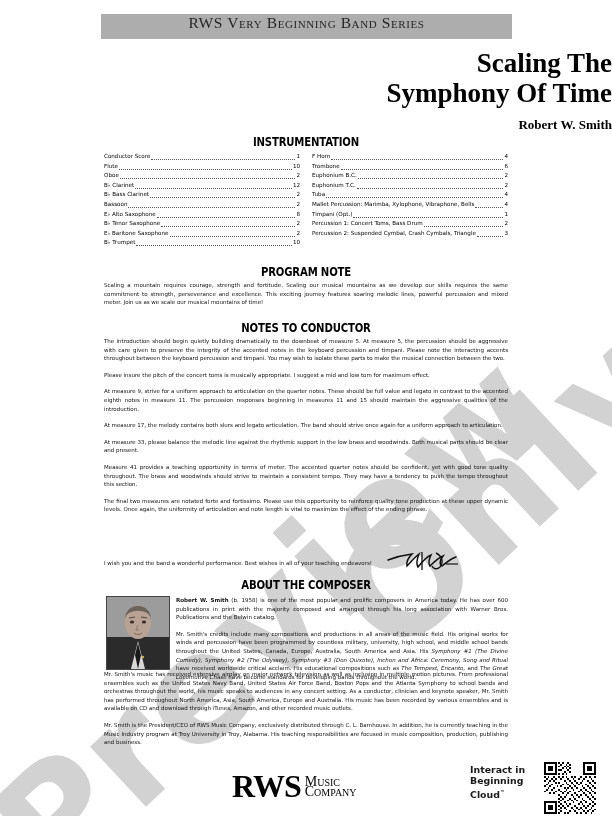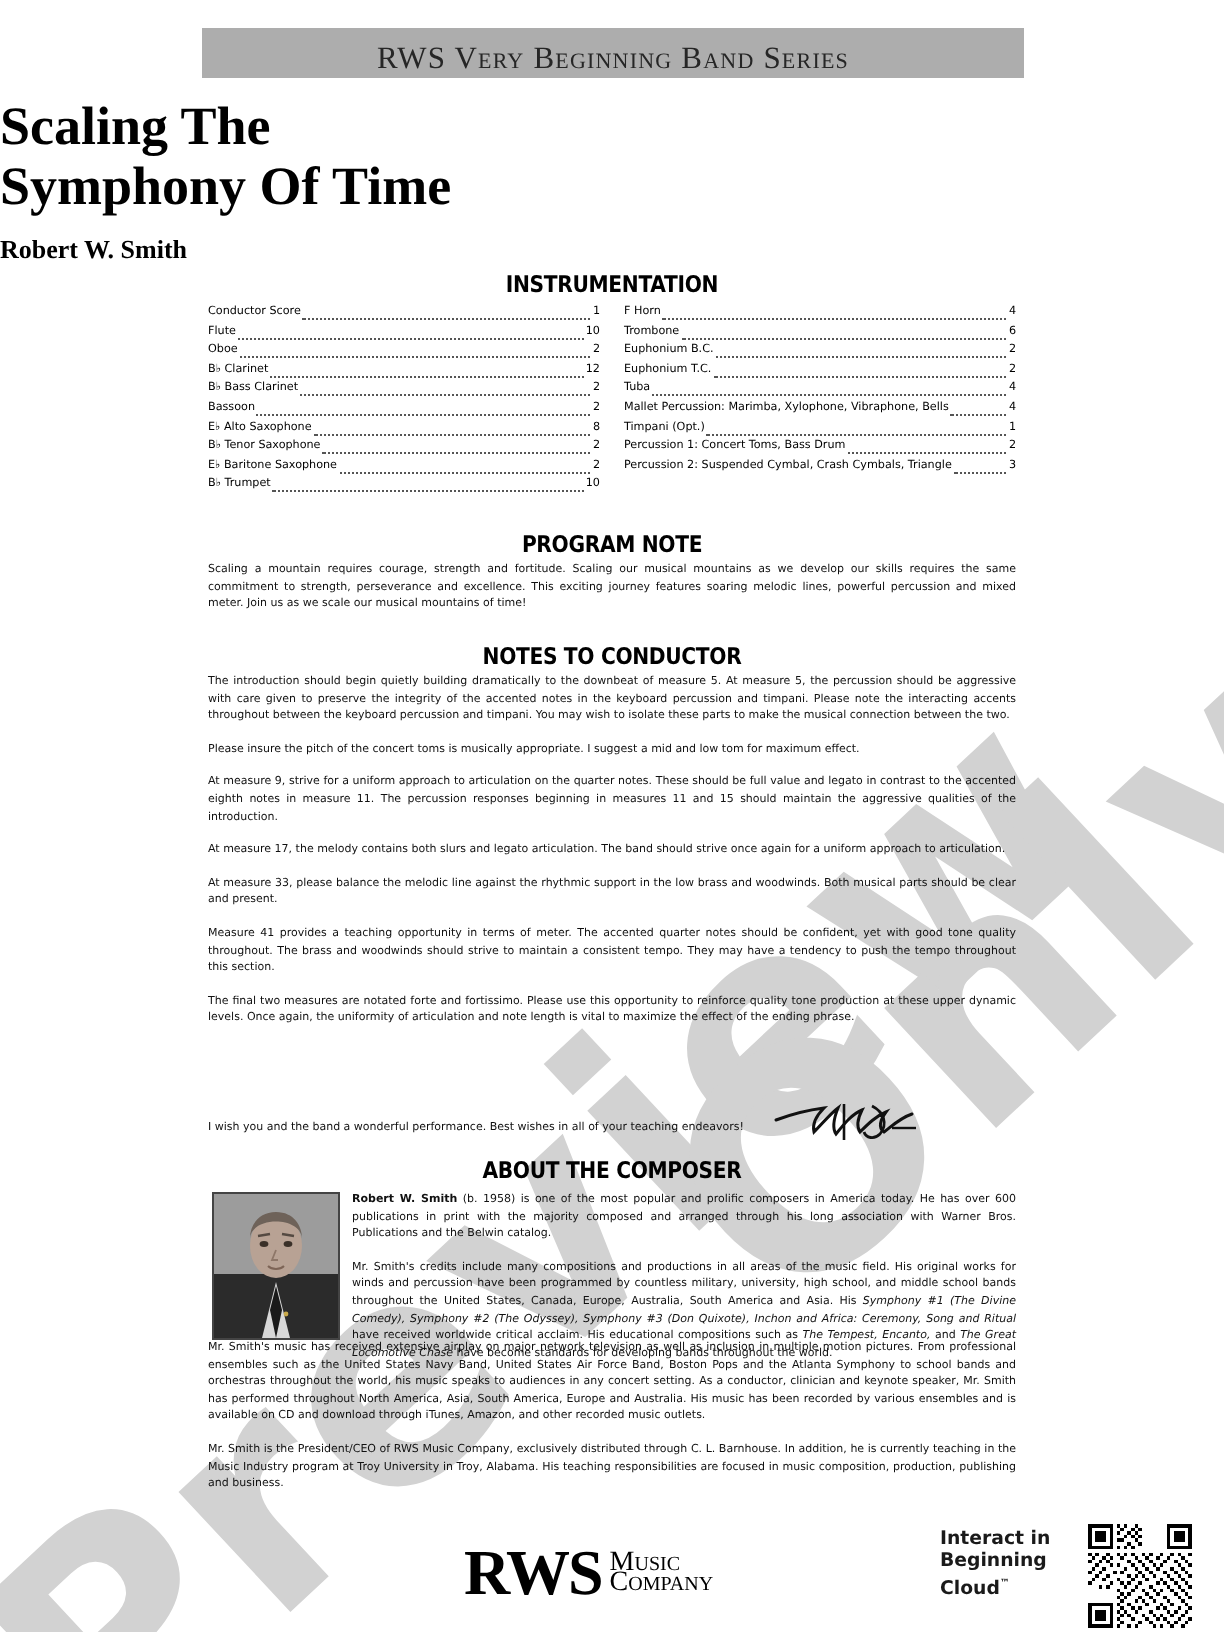--- a/index.html
+++ b/index.html
@@ -48,37 +48,37 @@
 
   
   .banner {
     position: absolute;
     left: 101px;
     top: 14px;
     width: 411px;
     height: 25px;
     background: #adadad;
     display: flex;
-    align-items: flex-end;
+    align-items: flex-start;
     justify-content: center;
   }
   .banner-title {
     font-family: "Liberation Serif", serif;
     font-size: 15.5px;
     font-variant: small-caps;
     letter-spacing: 0.6px;
     color: #262626;
   }
 
   
   .title-block {
     position: absolute;
     left: 0; top: 48px;
     width: 612px;
-    text-align: left;
+    text-align: right;
   }
   .work-title {
     font-family: "Liberation Serif", serif;
     font-weight: bold;
     font-size: 27px;
     line-height: 30px;
     color: #000;
   }
   .composer-line {
     font-family: "Liberation Serif", serif;

